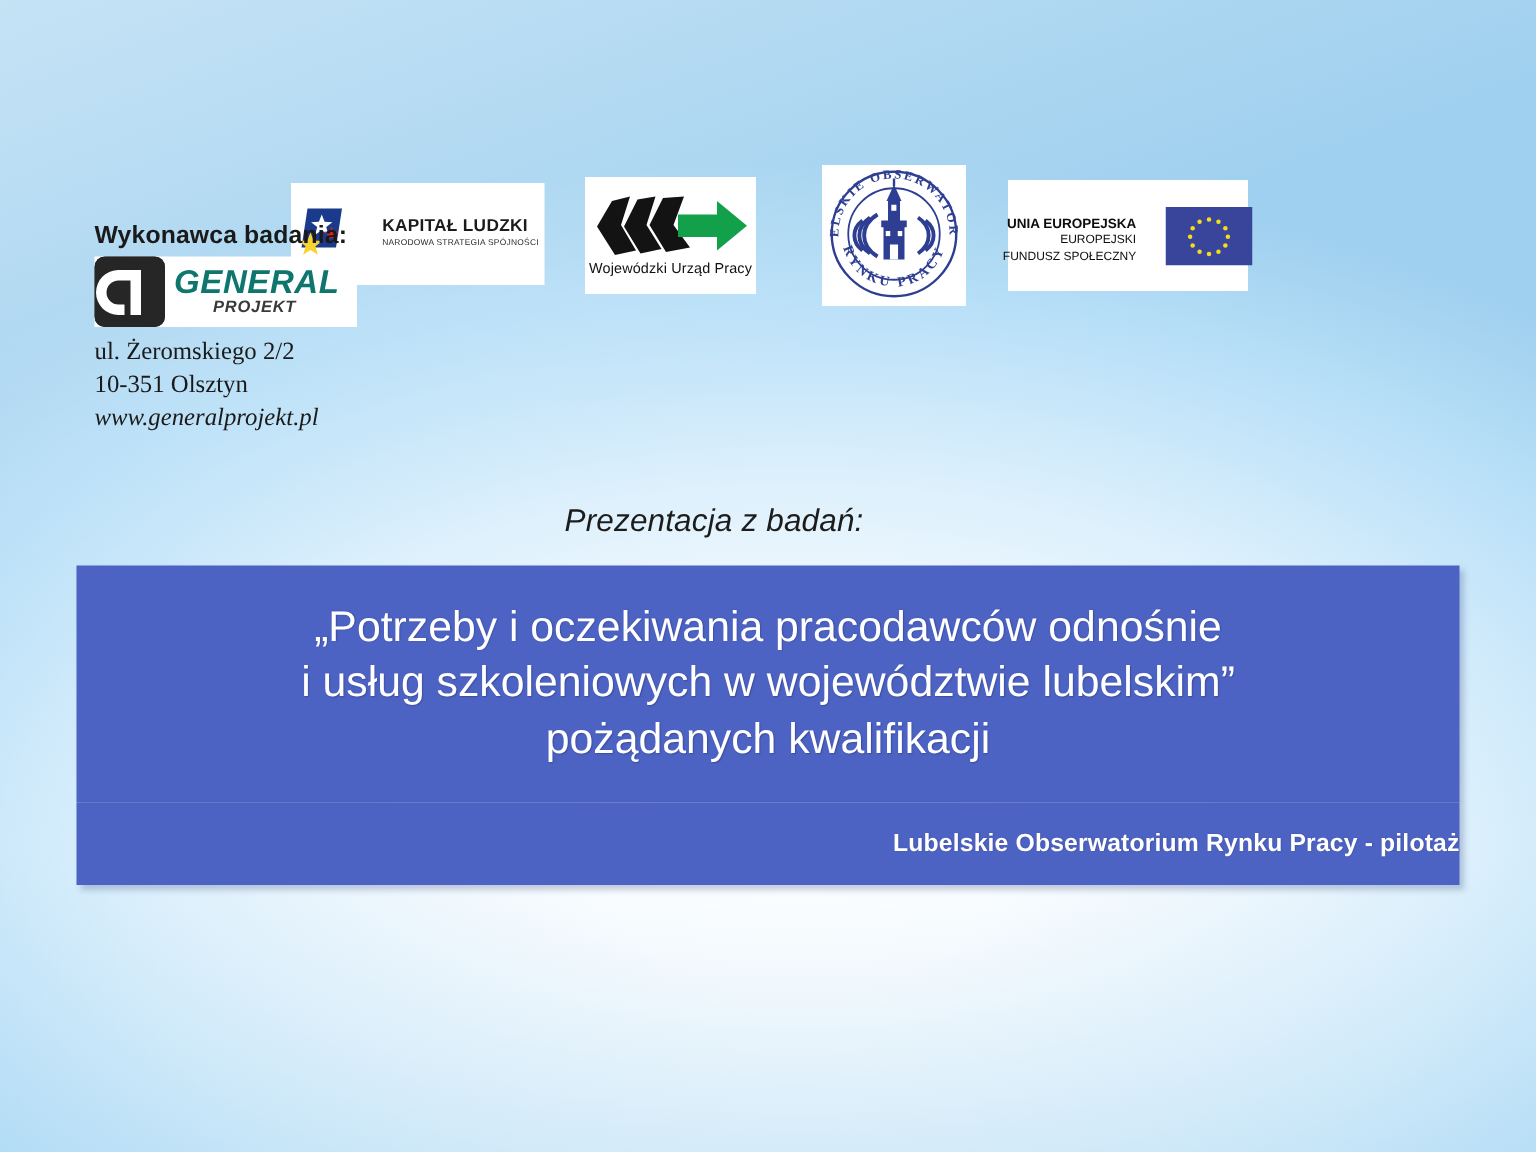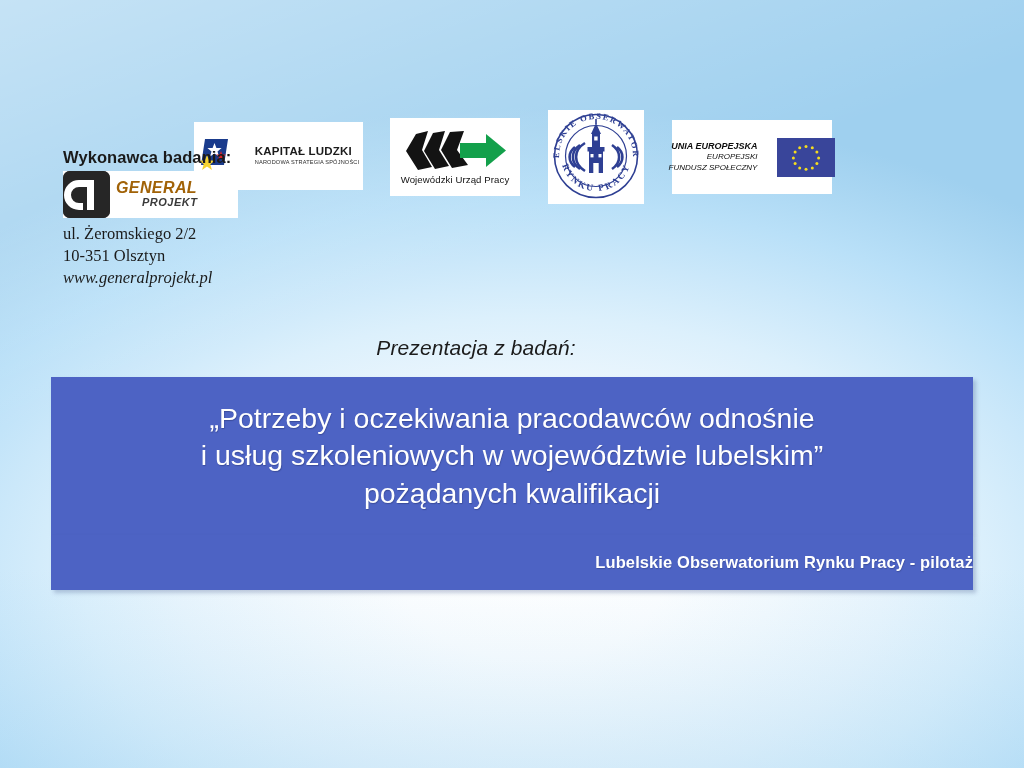--- a/index.html
+++ b/index.html
@@ -69,32 +69,32 @@
   .kl-title {
     font-size: 11.5px; font-weight: bold; letter-spacing: .2px;
     color: #1b1b1b; white-space: nowrap;
   }
   .kl-sub {
     font-size: 5.6px; color: #2a2a2a; white-space: nowrap;
     letter-spacing: .18px; margin-top: 2px;
   }
 
   
-  #logo-wup { left: 390px; top: 60px; width: 130px; height: 78px; flex-direction: column; gap: 2px; }
+  #logo-wup { left: 390px; top: 60px; width: 114px; height: 78px; flex-direction: column; gap: 2px; }
   .wup-graphic { position: relative; width: 106px; height: 42px; }
   .wup-text {
     font-size: 9.6px; color: #111111; white-space: nowrap; letter-spacing: .1px;
   }
 
   
   #logo-lorp { left: 548px; top: 52px; width: 96px; height: 94px; background: #ffffff; }
 
   
   #logo-ue { left: 672px; top: 62px; width: 160px; height: 74px; }
-  .ue-wrap { display: flex; align-items: center; gap: 20px; font-style: italic; }
+  .ue-wrap { display: flex; align-items: flex-end; gap: 20px; }
   .ue-text { text-align: right; line-height: 1.32; }
   .ue-l1 { font-size: 9px; font-weight: bold; color: #0d0d0d; white-space: nowrap; }
   .ue-l2 { font-size: 8px; color: #0d0d0d; white-space: nowrap; }
   .ue-l3 { font-size: 8px; color: #0d0d0d; white-space: nowrap; }
   .ue-flag { width: 58px; height: 39px; flex: none; }
 
   
   #contractor { position: absolute; left: 63px; top: 148px; width: 330px; }
   #contractor-heading {
     font-size: 16.5px; font-weight: bold; color: #1a1a1a;
@@ -103,22 +103,22 @@
   #gp-logo {
     width: 175px; height: 47px; background: #ffffff;
     display: flex; align-items: center; gap: 6px; margin-bottom: 5px;
   }
   .gp-mark {
     width: 47px; height: 47px; background: #262626; border-radius: 7px;
     flex: none; position: relative;
   }
   .gp-words { line-height: 1; padding-bottom: 2px; }
   .gp-general {
-    font-size: 16px; font-weight: bold; font-style: italic;
-    color: #a16207; letter-spacing: .4px; line-height: 1;
+    font-size: 22px; font-weight: bold; font-style: italic;
+    color: #0f766e; letter-spacing: .4px; line-height: 1;
   }
   .gp-projekt {
     font-size: 11px; font-weight: bold; font-style: italic;
     color: #3a3a3a; letter-spacing: .5px; margin-top: 1px; margin-left: 26px;
   }
   .addr-line {
     font-size: 16.5px; color: #1a1a1a; line-height: 1.32; white-space: nowrap; font-family: Liberation Serif, serif;
   }
   .addr-line.web { font-style: italic; }
 

